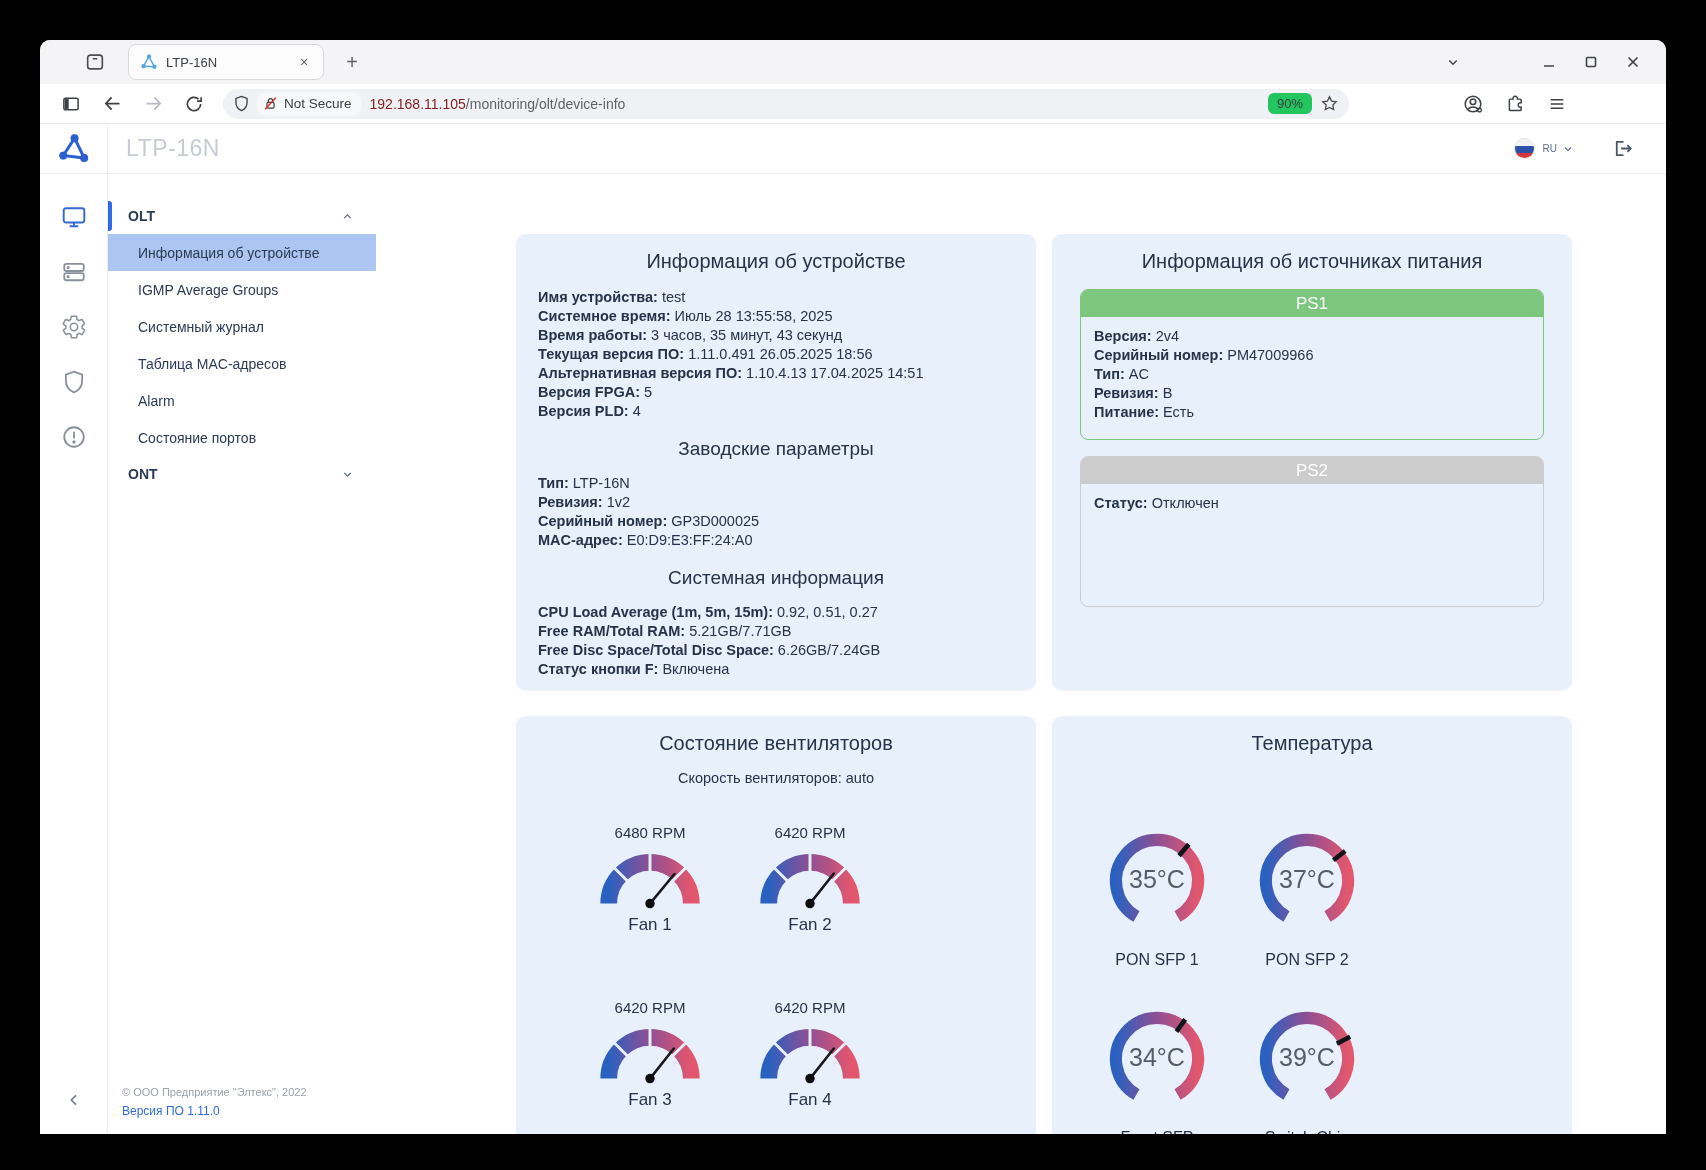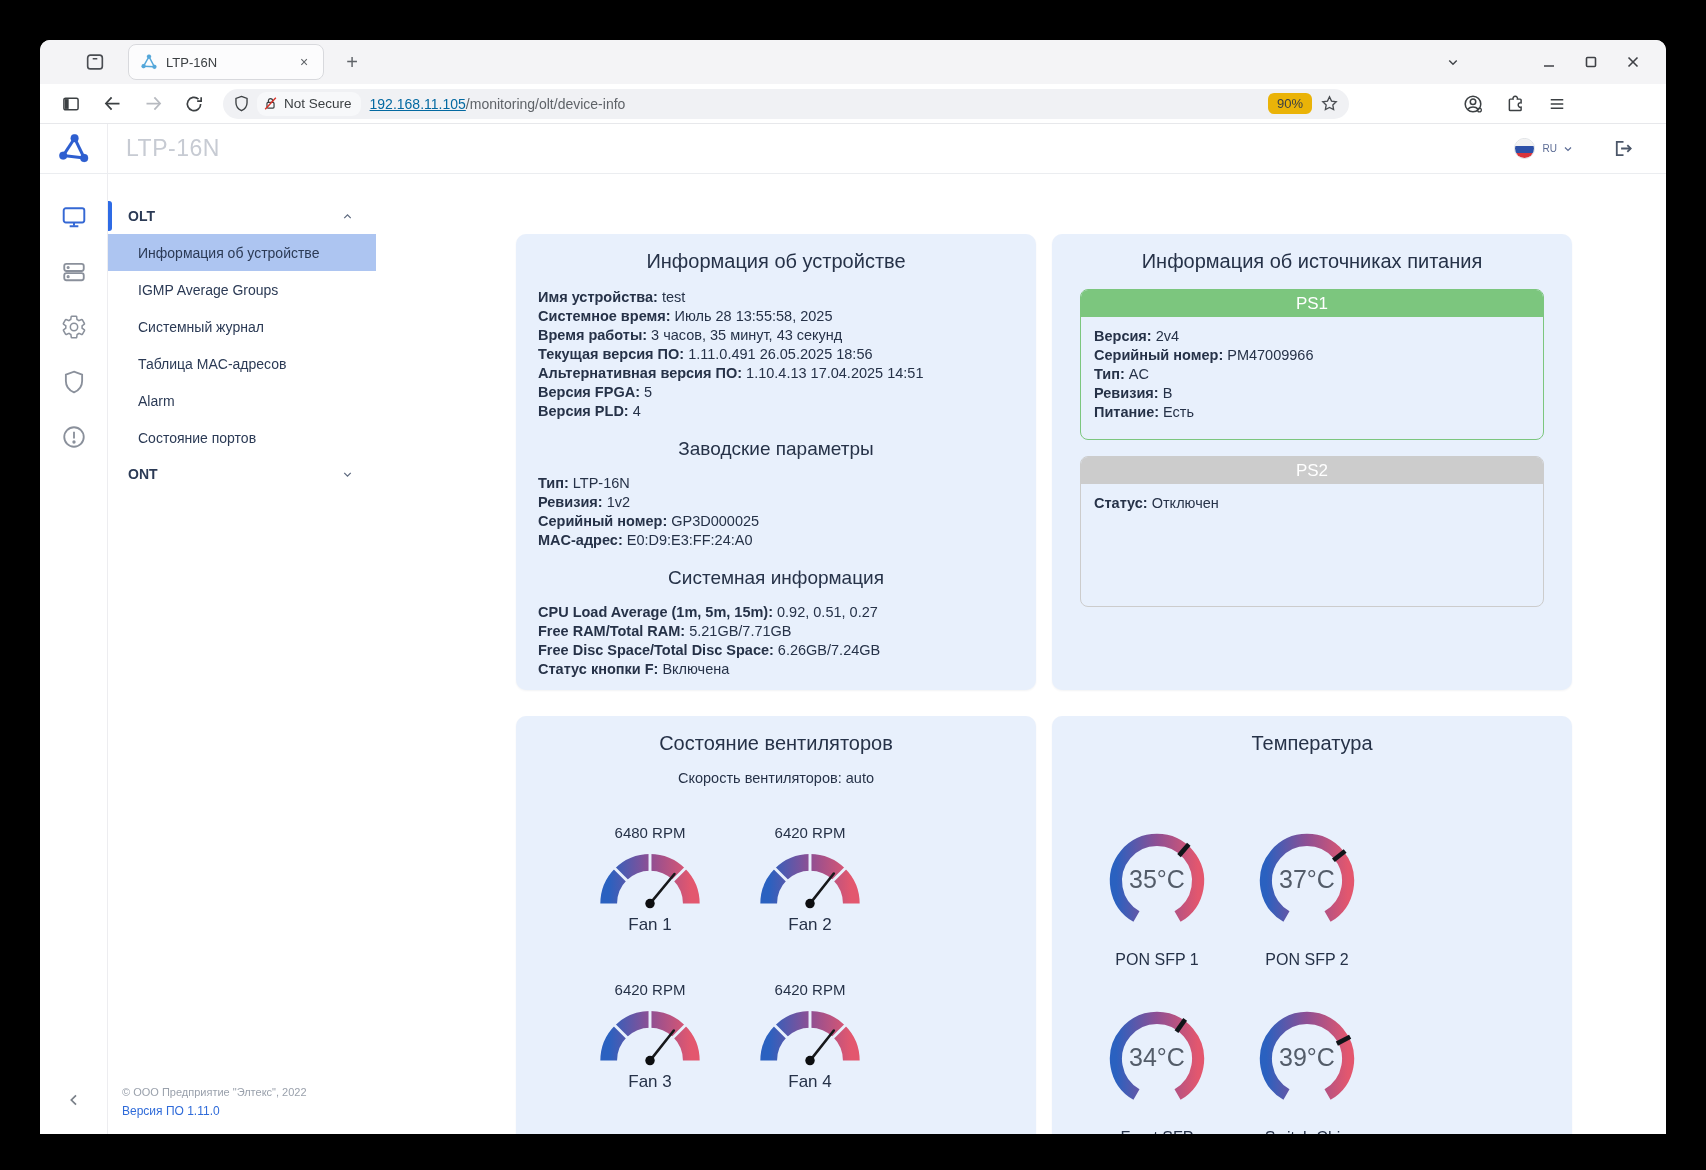--- a/index.html
+++ b/index.html
@@ -27,22 +27,22 @@
              display:flex; align-items:center; }
   .nav-btn { width:30px; height:30px; margin-left:11px; border-radius:50%; }
   .nav-btn:first-child { margin-left:16px; }
   .urlbar { flex:1; max-width:1126px; height:30px; margin-left:14px; margin-right:110px;
             background:#f0f1f4; border-radius:15px; display:flex; align-items:center;
             padding:0 7px 0 9px;justify-content:space-between; }
   .sec-chip { display:flex; align-items:center; background:#f7f8fa; border-radius:9px;
               height:24px; padding:0 9px 0 5px; margin-left:6px; }
   .sec-label { font-size:13.5px; color:#3c4043; margin-left:5px; }
   .url-text { font-size:14px; margin-left:9px; white-space:nowrap; }
-  .url-host { color:#0369a1;text-decoration:underline; } .url-path { color:#5f6368; }
-  .zoom-chip { margin-left:auto; background:#eab308; border-radius:6px; padding:3px 9px;
+  .url-host { color:#7f1d1d; } .url-path { color:#5f6368; }
+  .zoom-chip { margin-left:auto; background:#22c55e; border-radius:6px; padding:3px 9px;
                font-size:13px; color:#3c4043; }
   .star-btn { width:26px; height:26px; margin-left:4px; }
   .toolbar-right { display:flex; align-items:center; gap:14px; margin-right:14px; }
   .toolbar-right .icon-btn { width:28px; height:28px; border-radius:50%; }
 
   
   .app-header { flex:0 0 50px; display:flex; align-items:center; border-bottom:1px solid #ebedf0; }
   .logo-cell { width:68px; height:100%; display:flex; align-items:center; justify-content:center;
                border-right:1px solid #ededf0; }
   .app-title { margin-left:18px; font-size:23px; color:#c7cbd3; letter-spacing:.5px; }
@@ -83,21 +83,21 @@
   .info-row { line-height:19px; }
   .info-row b { margin-right:4px; font-weight:bold; }
   .section-title { text-align:center; font-size:19px; margin:17px 0 14px; }
 
   .ps-box { border:1px solid #ccc; border-radius:8px; margin:16px 6px 15px; overflow:hidden; }
   .ps-head { height:27px; display:flex; align-items:center; justify-content:center;
              color:#fff; font-size:17px; }
   .ps-body { padding:10px 13px 8px; min-height:122px; }
 
   .card-subtitle { text-align:center; font-size:14.5px; margin-top:0; }
-  .gauge-grid { display:grid; grid-template-columns:160px 160px; row-gap:46px;
+  .gauge-grid { display:grid; grid-template-columns:160px 160px; row-gap:64px;
                 margin:38px 0 0 32px; justify-items:center; }
   .fan-gauge { display:flex; flex-direction:column; align-items:center; }
   .fan-rpm { font-size:15px; margin-bottom:3px; }
   .fan-name { font-size:17px; margin-top:1px; }
 
   .temp-grid { display:grid; grid-template-columns:150px 150px; row-gap:34px;
                margin:70px 0 0 8px; justify-items:center; }
   .temp-cell { display:flex; flex-direction:column; align-items:center; }
   .temp-ring { position:relative; width:112px; height:112px; }
   .temp-value { position:absolute; left:0; right:0; top:50%; transform:translateY(-54%);

